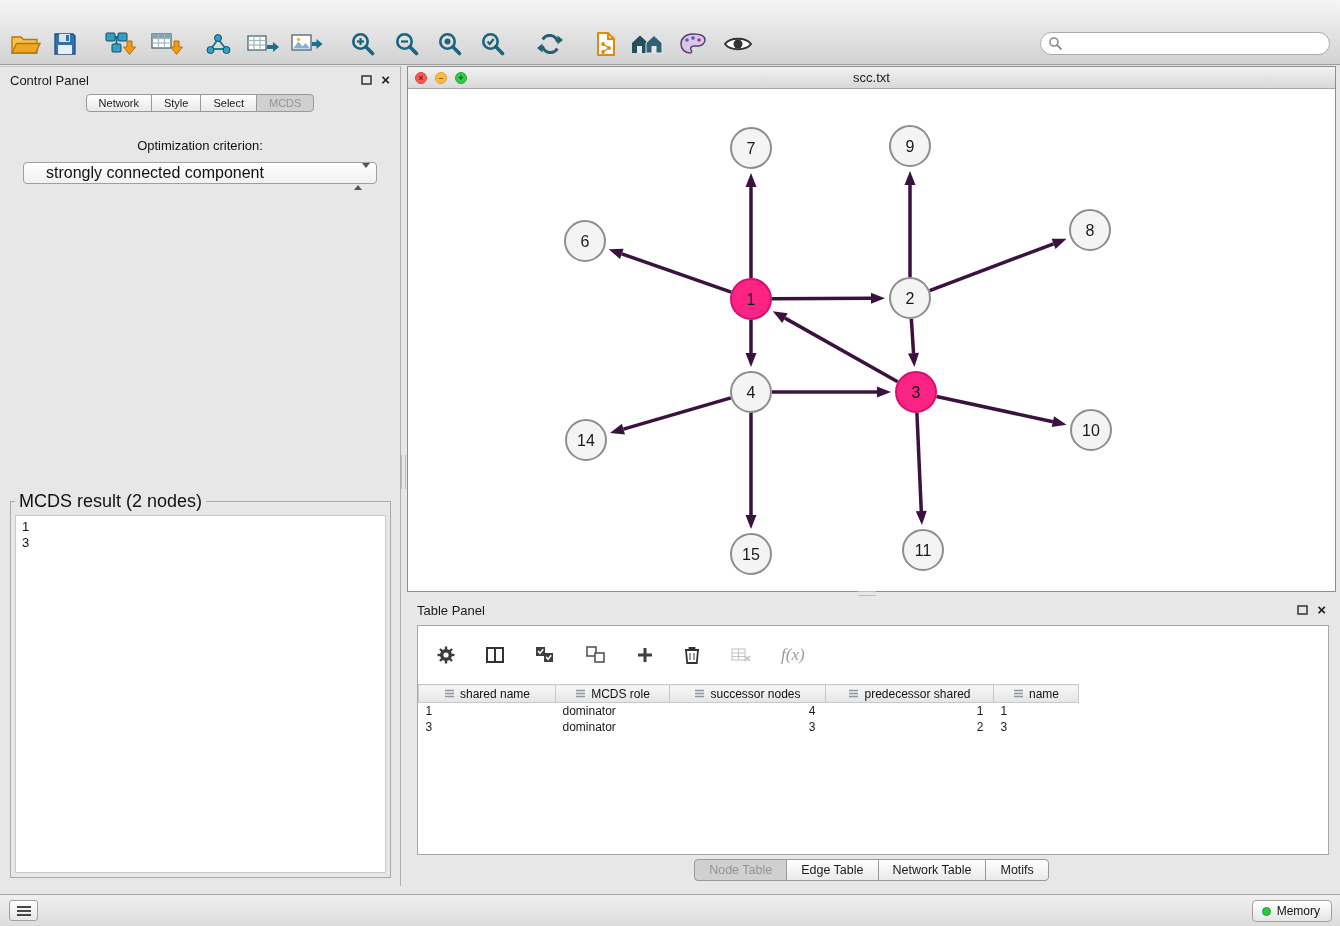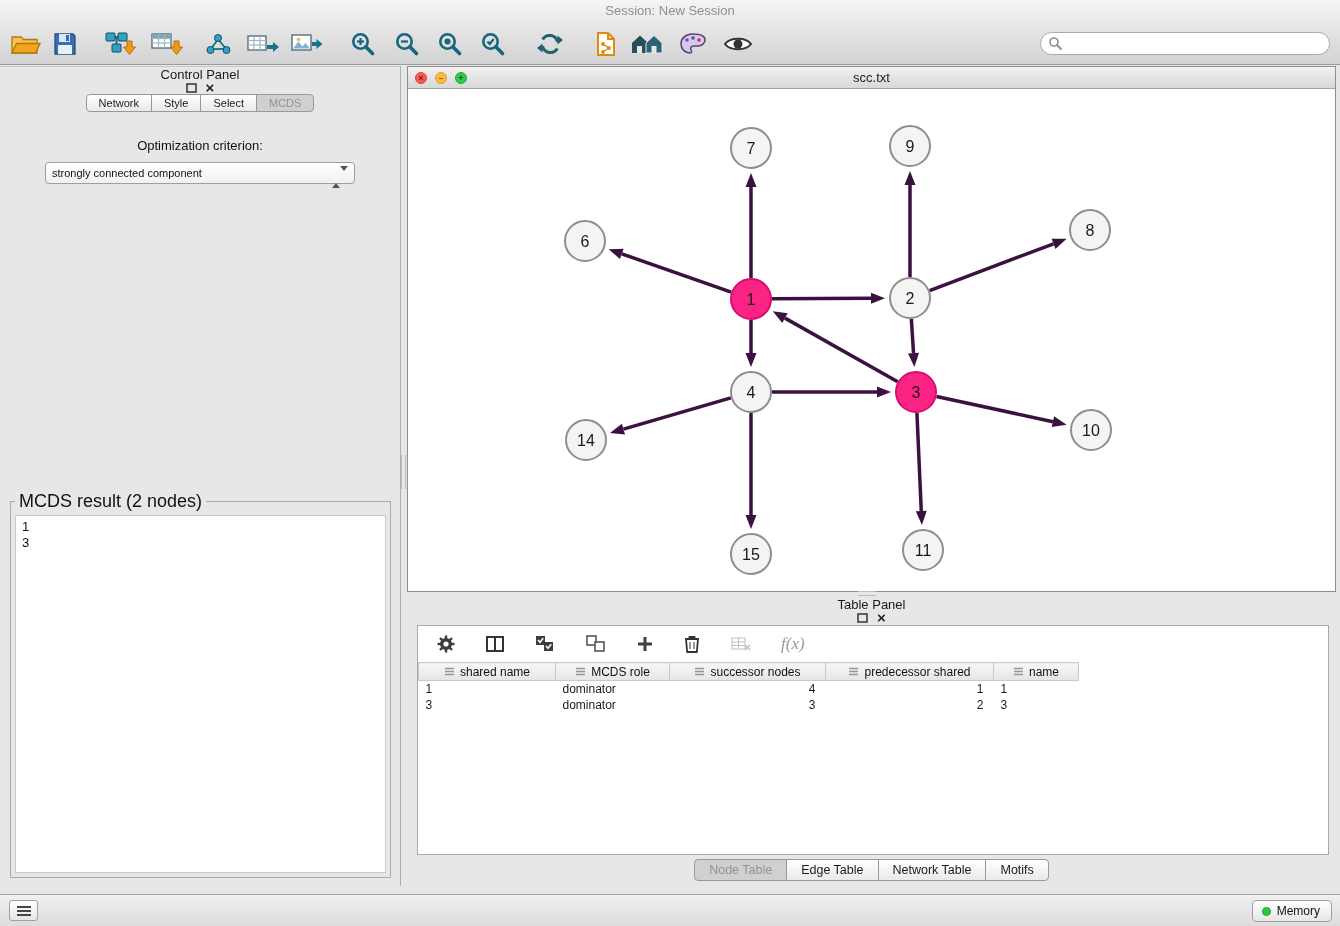--- a/index.html
+++ b/index.html
@@ -17,38 +17,38 @@
   .titlebar { height:22px; text-align:center; font-size:13px; line-height:22px; color:#8f8f8f; }
   .tbtn { position:absolute; top:28px; width:36px; height:32px; background:none; border:none;
     display:flex; align-items:center; justify-content:center; cursor:default; }
   .search-box { position:absolute; left:1040px; top:32px; width:290px; height:23px;
     background:#fff; border:1px solid #ababab; border-radius:12px; display:flex; align-items:center; padding-left:7px; }
   .search-box input { border:none; outline:none; background:transparent; flex:1; height:19px;
     font-size:13px; margin-left:5px; font-family:inherit; }
 
   
   .panel-header { height:26px; display:flex; align-items:center; justify-content:space-between;
-    padding:0 10px; font-size:13px; color:#1a1a1a;flex-direction:column; }
+    padding:0 10px; font-size:13px; color:#1a1a1a; }
   .win-icons { display:flex; align-items:center; gap:9px; }
   .close-glyph { font-weight:bold; font-size:15px; line-height:12px; color:#222; }
 
   
   .cp { position:absolute; left:0; top:66px; width:401px; height:820px;
     background:#e7e7e7; border-right:1px solid #aeaeae; border-top:1px solid #c9c9c9; }
   .tabs-row { display:flex; justify-content:center; margin-top:1px; }
   .tab { font-size:11px; padding:2px 12px; border:1px solid #999; margin-left:-1px;
     background:linear-gradient(#fff,#e9e9e9); color:#1a1a1a; white-space:nowrap; }
   .tab:first-child { border-radius:4px 0 0 4px; margin-left:0; }
   .tab:last-child { border-radius:0 4px 4px 0; }
   .tab.selected { background:#d0d0d0; color:#949494; }
   .cp-content { text-align:center; }
   .opt-label { margin-top:26px; font-size:13px; }
-  .combo { width:310px; height:22px; margin:9px auto 0; position:relative;
+  .combo { width:354px; height:22px; margin:9px auto 0; position:relative;
     border:1px solid #9f9f9f; border-radius:4px; background:linear-gradient(#fff,#f1f1f1);
-    font-size:11px; text-align:left; line-height:20px; padding-left:6px; }
+    font-size:16px; text-align:left; line-height:20px; padding-left:22px; }
   .combo-arrows { position:absolute; right:6px; top:4px; }
   .combo-arrows .up { width:0; height:0; border-left:4px solid transparent; border-right:4px solid transparent;
     border-bottom:5px solid #555; margin-bottom:2px; }
   .combo-arrows .down { width:0; height:0; border-left:4px solid transparent; border-right:4px solid transparent;
     border-top:5px solid #555; }
   .btn-row { margin-top:12px; }
   .pbtn { font-size:13px; padding:3px 13px; border:1px solid #a3a3a3; border-radius:4px;
     background:linear-gradient(#fff,#ededed); margin:0 7px; color:#111; font-family:inherit; }
   .result-group { position:absolute; left:10px; right:9px; top:424px; bottom:8px; border:1px solid #aaa; }
   .result-group legend { font-size:18px; margin-left:4px; padding:0 4px; text-align:left; }
@@ -65,21 +65,21 @@
     text-align:center; font-weight:bold; }
   .light.red { background:#f95a52; border:1px solid #d94743; color:#771911; }
   .light.yellow { background:#fdbc40; border:1px solid #df9b33; color:#8a5d0d; }
   .light.green { background:#35c94b; border:1px solid #24a939; color:#0c5a16; }
   .net-canvas { position:absolute; top:23px; left:0; right:0; bottom:0; background:#fff; }
 
   
   .tbl-panel { position:absolute; left:407px; top:597px; width:929px; height:289px; background:#e7e7e7; }
   .table-frame { position:absolute; left:10px; right:7px; top:28px; height:230px;
     background:#fff; border:1px solid #a8a8a8; overflow:hidden; }
-  .tp-toolbar { height:36px; display:flex; align-items:center; gap:29px; padding-left:18px; }
+  .tp-toolbar { height:58px; display:flex; align-items:center; gap:29px; padding-left:18px; }
   .tp-tool { background:none; border:none; display:flex; align-items:center; justify-content:center; }
   .fx-label { font-family:"Liberation Serif", serif; font-style:italic; font-size:17px; color:#9b9b9b; }
   #tbl { border-collapse:collapse; table-layout:fixed; font-size:12px; }
   #tbl th { background:linear-gradient(#f7f7f7,#e5e5e5); border:1px solid #c9c9c9;
     font-weight:normal; height:18px; text-align:center; white-space:nowrap; overflow:hidden; }
   #tbl th svg { vertical-align:middle; margin-right:5px; }
   #tbl th span { vertical-align:middle;margin-top:16px; }
   #tbl td { height:16px; padding:0 10px 0 7px; white-space:nowrap; overflow:hidden; color:#1a1a1a; }
   .tbl-tabs { position:absolute; left:0; right:0; top:262px; display:flex; justify-content:center; }
   .tbl-tabs .tab { padding:3px 14px; font-size:12.5px; }
@@ -97,23 +97,20 @@
   
   .vgrip { position:absolute; left:401px; top:455px; width:5px; height:34px;
     border-left:1px solid #bdbdbd; border-right:1px solid #bdbdbd; }
   .hgrip { position:absolute; left:858px; top:591px; width:18px; height:5px;
     border-top:1px solid #bdbdbd; border-bottom:1px solid #bdbdbd; }
 </style>
 </head>
 <body>
 
 <div class="app-header">
-  <div class="titlebar">
-    <span>Session: New Session</span>
-  </div>
 
   <button class="tbtn" style="left:7px">
     <svg width="32" height="28" viewBox="0 0 32 28">
       <path d="M3 7 h9 l2.5 2.5 H28 V23 H3 z" fill="#f6c14d" stroke="#ad7a10" stroke-width="1.3"></path>
       <path d="M3 23 l4.5 -9.5 H31 L26.5 23 z" fill="#f2a51f" stroke="#ad7a10" stroke-width="1.3"></path>
     </svg>
   </button>
   <button class="tbtn" style="left:47px">
     <svg width="28" height="28" viewBox="0 0 28 28">
       <path d="M4 4 h18 l2 2 v18 H4 z" fill="#3470ad" stroke="#235083" stroke-width="1.3"></path>

